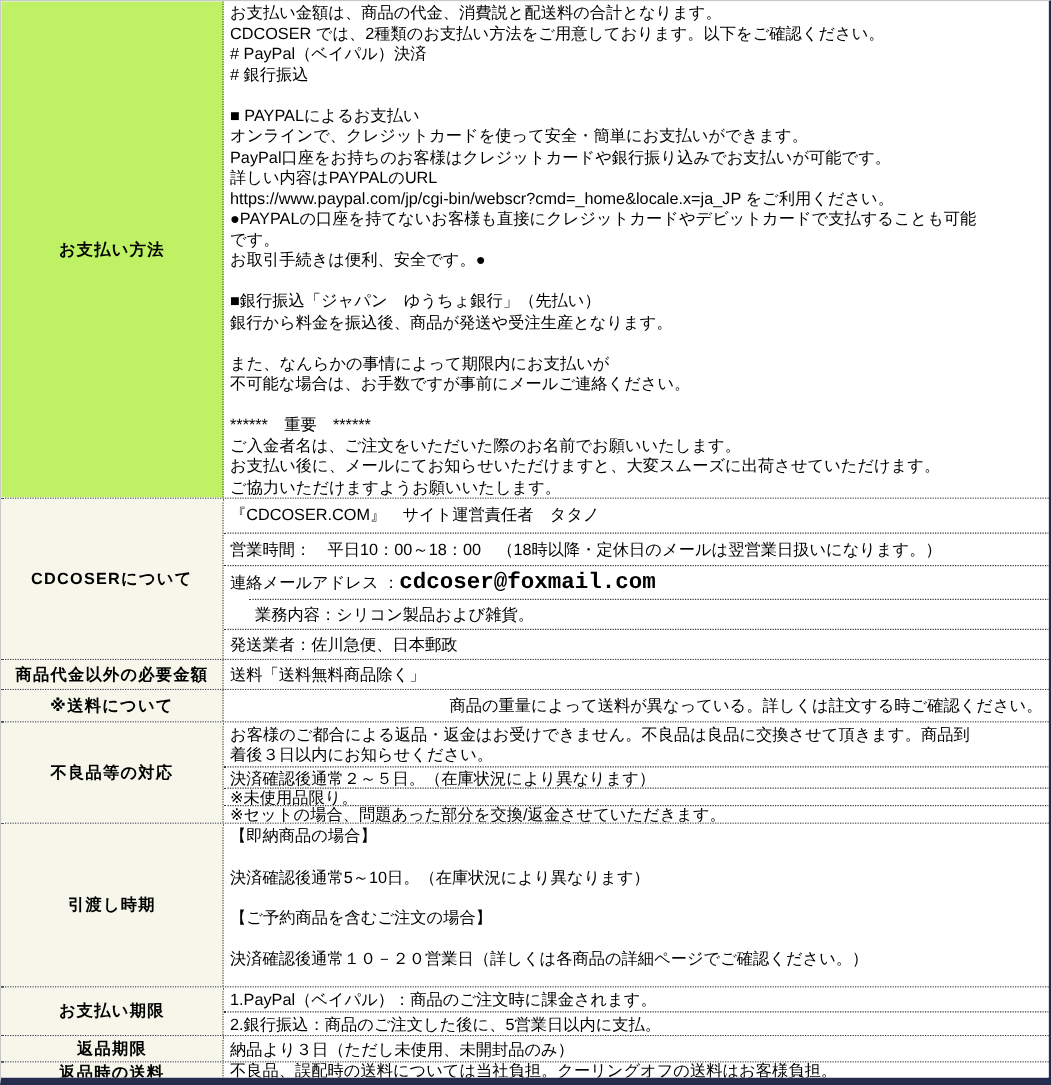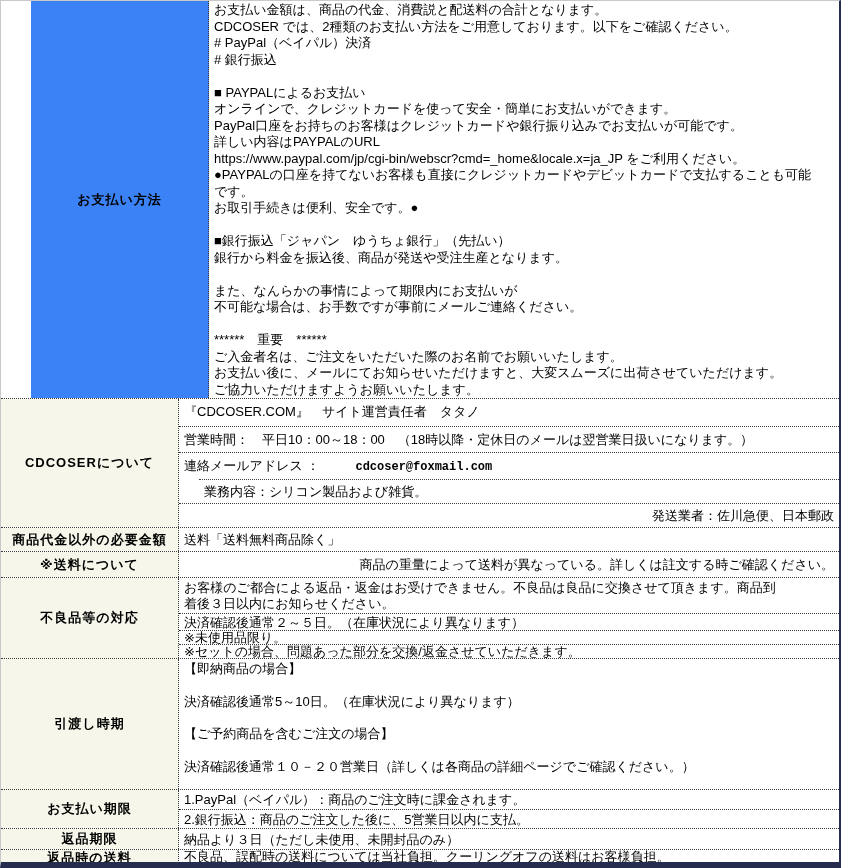--- a/index.html
+++ b/index.html
@@ -19,45 +19,45 @@
   .row { display:flex; border-bottom:1px dotted #3a3a3a; overflow:hidden; }
   .row:last-child { border-bottom:none; }
   .hdr {
     flex:0 0 178px; width:178px;
     border-right:1px dotted #3a3a3a;
     background:#f6f6ea;
     display:flex; align-items:center; justify-content:center;
     font-weight:bold; letter-spacing:1px; text-align:center;
     overflow:hidden; padding:0 2px;
   }
-  .hdr.white { background:#3b82f6;margin-left:30px; }
+  .hdr.white { background:#bef264; }
   .bodycol { flex:1; display:flex; flex-direction:column; overflow:hidden; background:#ffffff; }
   .sub { overflow:hidden; padding:5px 5px 0; line-height:15px; word-wrap:break-word; }
   .sub + .sub { border-top:1px dotted #3a3a3a; }
   .multiline { white-space:pre-line; word-wrap:break-word; }
 
   
   .r1 { height:398px; }
   .r1 .cell-big { padding:1px 5px; line-height:16.5px; }
   .r2a{ height:27px; } .r2b{ height:26px; } .r2c{ height:27px; }
-  .r2d{ height:24px; padding-top:4px;margin-left:20px; } .r2e{ height:24px; padding-top:4px;text-align:right; }
+  .r2d{ height:24px; padding-top:4px;margin-left:20px; } .r2e{ height:24px; padding-top:4px; }
   .r3 { height:24px; } .r3 .sub{ padding-top:4px; }
   .r4 { height:26px; } .r4 .sub{ padding-top:5px;text-align:right; }
   .r5a{ height:35px; padding-top:2px; line-height:16px; }
   .r5b{ height:17px; padding-top:1px; line-height:15px; }
   .r5c{ height:14px; padding-top:0;  line-height:13px; }
   .r5d{ height:14px; padding-top:0;  line-height:13px; }
   .r6 { height:131px; }
   .r6 .cell-big { padding:2px 5px; line-height:16.3px; }
   .r7a{ height:19px; padding-top:2px; line-height:16px; }
   .r7b{ height:19px; padding-top:2px; line-height:16px; }
   .r8 { height:21px; } .r8 .sub{ padding-top:3px; }
   .r9 { height:15px; } .r9 .sub{ padding-top:0; line-height:14px; }
 
-  .email { font-weight:bold; font-family:"Liberation Mono","DejaVu Sans Mono",monospace; font-size:12px;margin-left:36px; }
+  .email { font-weight:bold; font-family:"Liberation Mono","DejaVu Sans Mono",monospace; font-size:18px; }
 </style>
 </head>
 <body>
 
 <div class="frame">
 
   <div class="row r1">
     <div class="hdr white">お支払い方法</div>
     <div class="bodycol">
       <div class="sub cell-big multiline">お支払い金額は、商品の代金、消費説と配送料の合計となります。

